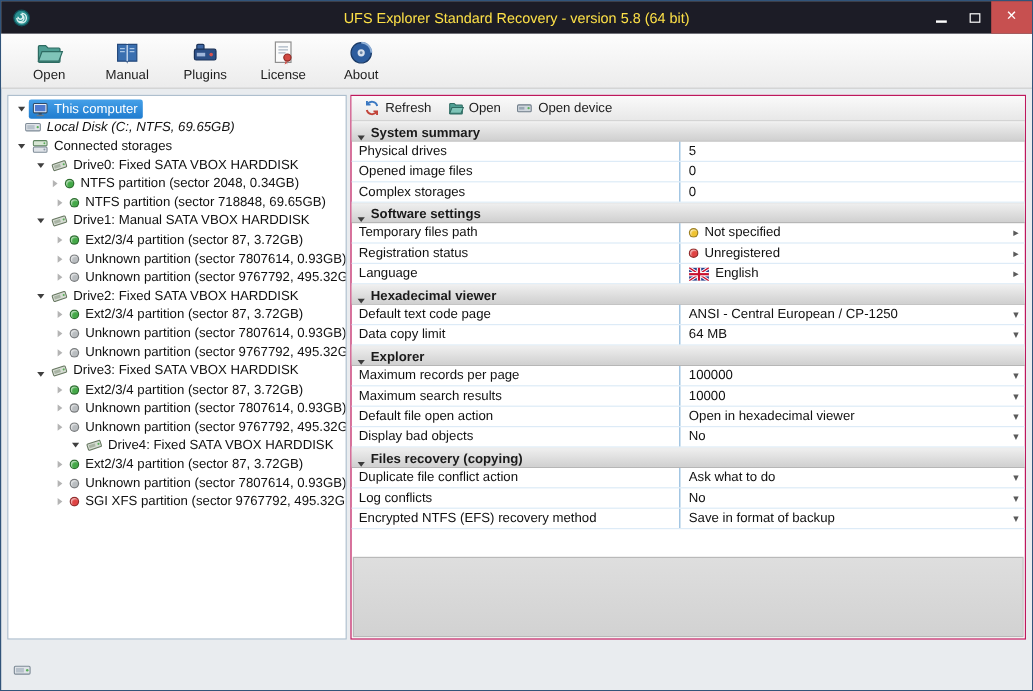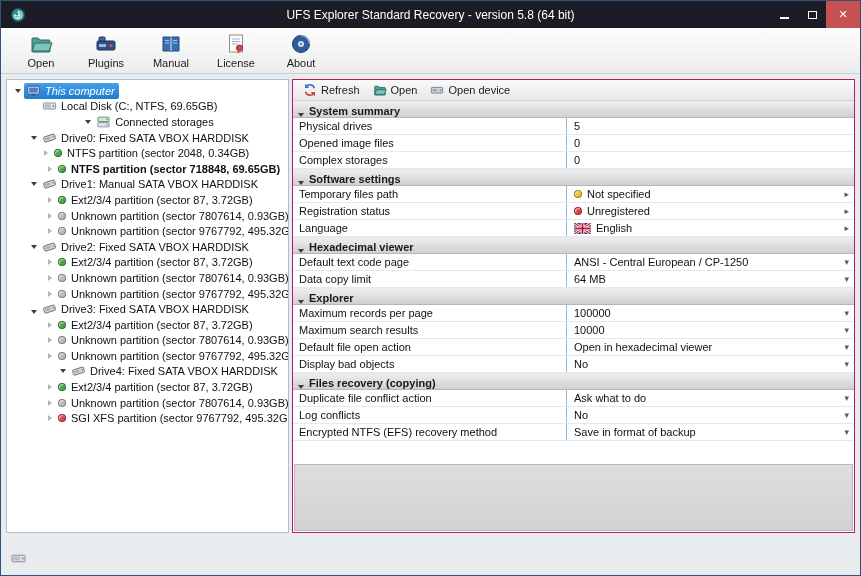--- a/index.html
+++ b/index.html
@@ -6,21 +6,21 @@
   html,body { width:861px; height:576px; overflow:hidden; }
   body { font-family:"Liberation Sans", sans-serif; background:#9aa2ab; }
 
   .window { width:861px; height:576px; background:#e9ecef; border:1px solid #31547a;
             display:flex; flex-direction:column; }
 
   
   .titlebar { height:27px; background:#1c1c26; display:flex; align-items:center;
               color:#fff; flex:none; position:relative; }
   .app-icon { width:16px; height:16px; margin:0 6px 0 9px; z-index:1; }
-  .title { position:absolute; left:0; right:0; text-align:center; font-size:12px; color:#ffffff; }
+  .title { position:absolute; left:0; right:0; text-align:center; font-size:12px; color:#fde047; }
   .win-controls { margin-left:auto; display:flex; height:100%; align-items:stretch; z-index:1; }
   .win-btn { width:28px; display:flex; align-items:center; justify-content:center; cursor:default; }
   .win-btn.close { background:#c75050; width:34px; color:#fff; font-size:11px; }
   .glyph-min { width:9px; height:2px; background:#fff; margin-top:6px; }
   .glyph-max { width:9px; height:8px; border:1px solid #fff; }
   .glyph-close { font-size:11px; line-height:1; }
 
   
   .toolbar { height:46px; background:linear-gradient(#fdfdfd,#ececec);
              border-bottom:1px solid #cfcfcf; display:flex; align-items:center;
@@ -116,37 +116,37 @@
           <svg viewBox="0 0 24 24">
             <path d="M3 19 V7 a1 1 0 0 1 1-1 h5 l2 2 h9 a1 1 0 0 1 1 1 v10 a1 1 0 0 1-1 1 H4 a1 1 0 0 1-1-1 z" fill="#4f9e93" stroke="#2e6b62"></path>
             <path d="M3 19 l3-8 h17 l-3 8 z" fill="#7fc4b8" stroke="#2e6b62"></path>
           </svg>
         </span>
         <span class="tool-label">Open</span>
       </div>
       <div class="tool-btn">
         <span class="icon24">
           <svg viewBox="0 0 24 24">
+            <path d="M4 5 h7 c.8 0 1 .5 1 .5 s.2-.5 1-.5 h7 v14 h-7 c-.8 0-1 .6-1 .6 s-.2-.6-1-.6 H4 z" fill="#3a6fb0" stroke="#24497c"></path>
+            <path d="M12 5.5 V19" stroke="#dce7f5" stroke-width="1"></path>
+            <path d="M6 8.5 h4 M6 11 h4 M14 8.5 h4 M14 11 h4" stroke="#a8c4e4" stroke-width="1"></path>
+          </svg>
+        </span>
+        <span class="tool-label">Manual</span>
+      </div>
+      <div class="tool-btn">
+        <span class="icon24">
+          <svg viewBox="0 0 24 24">
             <rect x="5" y="5" width="6" height="5" rx="1" fill="#3e66a3" stroke="#1b3258"></rect>
             <rect x="3" y="9" width="18" height="9" rx="1.5" fill="#2c4f86" stroke="#1b3258"></rect>
             <rect x="5" y="12" width="7" height="3" fill="#9fb6da"></rect>
             <circle cx="17" cy="13.5" r="1.5" fill="#d9534f"></circle>
           </svg>
         </span>
         <span class="tool-label">Plugins</span>
-      </div>
-      <div class="tool-btn">
-        <span class="icon24">
-          <svg viewBox="0 0 24 24">
-            <path d="M4 5 h7 c.8 0 1 .5 1 .5 s.2-.5 1-.5 h7 v14 h-7 c-.8 0-1 .6-1 .6 s-.2-.6-1-.6 H4 z" fill="#3a6fb0" stroke="#24497c"></path>
-            <path d="M12 5.5 V19" stroke="#dce7f5" stroke-width="1"></path>
-            <path d="M6 8.5 h4 M6 11 h4 M14 8.5 h4 M14 11 h4" stroke="#a8c4e4" stroke-width="1"></path>
-          </svg>
-        </span>
-        <span class="tool-label">Manual</span>
       </div>
       <div class="tool-btn">
         <span class="icon24">
           <svg viewBox="0 0 24 24">
             <rect x="5.5" y="3" width="13" height="17" fill="#fbfbfb" stroke="#909090"></rect>
             <path d="M8 7 h8 M8 9.5 h8 M8 12 h6" stroke="#aab6c4" stroke-width="1"></path>
             <circle cx="15.5" cy="16" r="3" fill="#d24a43" stroke="#8e2b26"></circle>
             <path d="M14.2 18.5 l-1 3.2 1.6-1 1 1 z" fill="#d24a43"></path>
           </svg>
         </span>
@@ -160,50 +160,50 @@
             <circle cx="12" cy="12" r="1.2" fill="#6d87a8"></circle>
             <path d="M12 3.5 a8.5 8.5 0 0 1 8.5 8.5" stroke="#8fb0d8" stroke-width="1.5" fill="none"></path>
           </svg>
         </span>
         <span class="tool-label">About</span>
       </div>
     </div>
 
   <div class="content">
     <div class="tree-panel" id="tree">
-        <div class="tree-row selected" style="padding-left: 6px; font-style: italic;">
+        <div class="tree-row selected" style="padding-left: 6px;">
           <span class="tree-expander">
             <span class="tri-open"></span>
           </span>
           <span class="tree-body">
             <span class="tree-icon">
               <svg viewBox="0 0 16 16">
                 <rect x="1.5" y="2.5" width="13" height="9" rx="1" fill="#e8eef5" stroke="#2f4a66"></rect>
                 <rect x="3" y="4" width="10" height="6" fill="#4f7bd0"></rect>
                 <rect x="6.5" y="11.5" width="3" height="1.8" fill="#2f4a66"></rect>
                 <rect x="4.5" y="13.3" width="7" height="1.4" rx=".5" fill="#6a7886"></rect>
               </svg>
             </span>
             <span class="tree-label">This computer</span>
           </span>
         </div>
-        <div class="tree-row" style="padding-left: 22px;">
+        <div class="tree-row" style=" font-style: italic;">
           <span class="tree-expander"></span>
           <span class="tree-body">
             <span class="tree-icon">
               <svg viewBox="0 0 16 16">
                 <rect x="1" y="4.5" width="14" height="7" rx="1" fill="#dfe3e8" stroke="#7d8a96"></rect>
                 <rect x="2.5" y="6" width="7" height="4" fill="#b7c1cb"></rect>
                 <circle cx="12.5" cy="8" r="1.1" fill="#58b058"></circle>
               </svg>
             </span>
             <span class="tree-label">Local Disk (C:, NTFS, 69.65GB)</span>
           </span>
         </div>
-        <div class="tree-row" style="padding-left: 6px; justify-content: center;">
+        <div class="tree-row" style="padding-left: 6px;">
           <span class="tree-expander">
             <span class="tri-open"></span>
           </span>
           <span class="tree-body">
             <span class="tree-icon">
               <svg viewBox="0 0 16 16">
                 <rect x="1.5" y="2.5" width="13" height="5" rx="1" fill="#d7e6d4" stroke="#5f8560"></rect>
                 <circle cx="12" cy="5" r=".9" fill="#58b058"></circle>
                 <rect x="1.5" y="8.5" width="13" height="5" rx="1" fill="#dfe3e8" stroke="#7d8a96"></rect>
                 <circle cx="12" cy="11" r=".9" fill="#8a98a6"></circle>
@@ -231,21 +231,21 @@
         </div>
         <div class="tree-row" style="padding-left: 34px;">
           <span class="tree-expander">
             <span class="tri-leaf"></span>
           </span>
           <span class="tree-body">
             <span class="dot" style="background: rgb(68, 169, 72);"></span>
             <span class="tree-label">NTFS partition (sector 2048, 0.34GB)</span>
           </span>
         </div>
-        <div class="tree-row" style="padding-left: 38px; font-weight: bold;">
+        <div class="tree-row" style="padding-left: 38px;">
           <span class="tree-expander">
             <span class="tri-leaf"></span>
           </span>
           <span class="tree-body">
             <span class="dot" style="background: rgb(68, 169, 72);"></span>
             <span class="tree-label">NTFS partition (sector 718848, 69.65GB)</span>
           </span>
         </div>
         <div class="tree-row" style="padding-left: 22px;">
           <span class="tree-expander">

